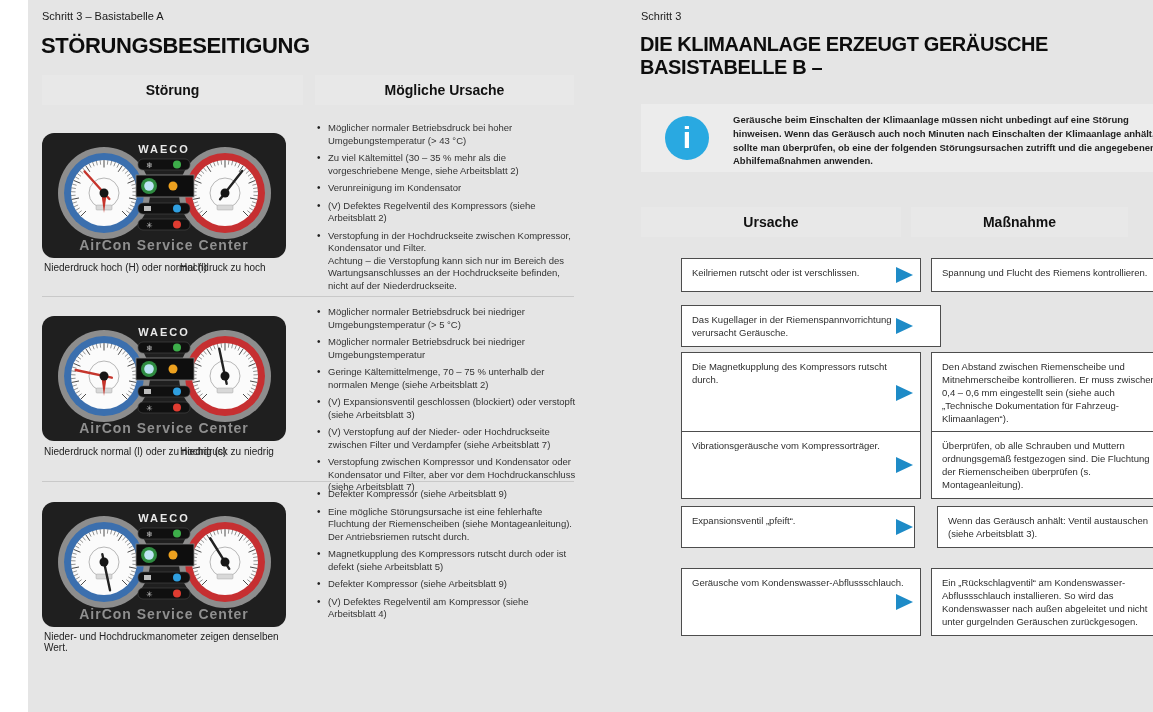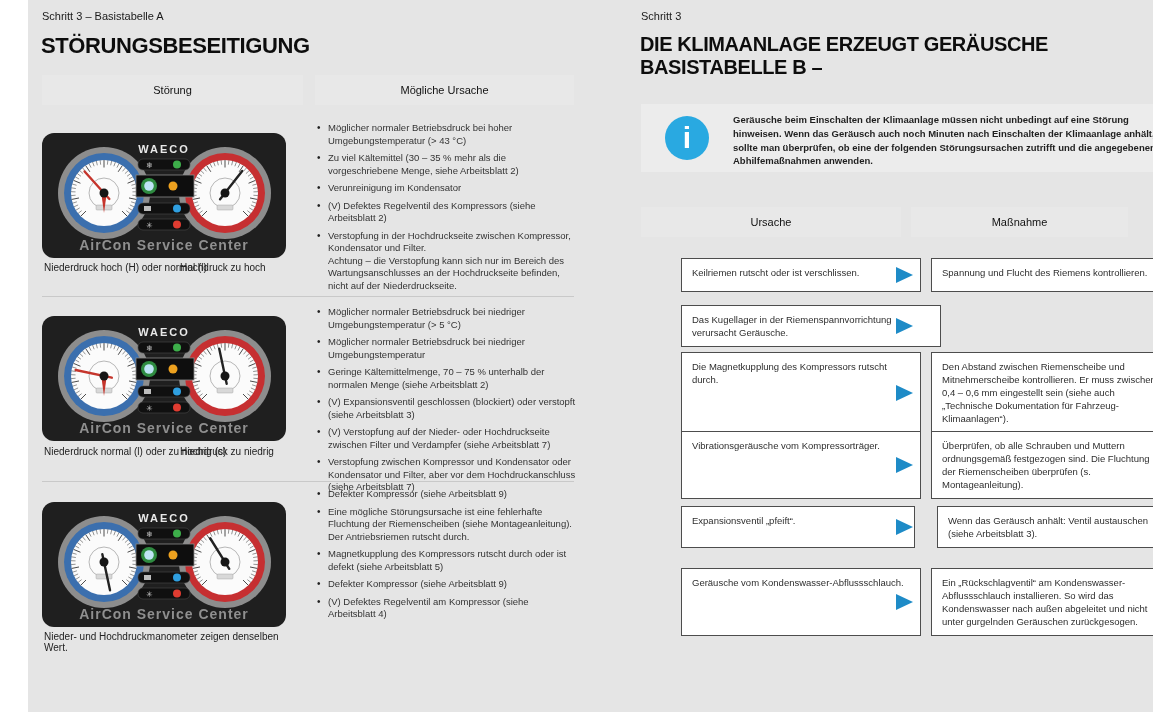--- a/index.html
+++ b/index.html
@@ -4,21 +4,21 @@
 <style>
   * { margin:0; padding:0; box-sizing:border-box; }
   body { font-family:"Liberation Sans", sans-serif; background:#fff; }
   .canvas { position:relative; width:1153px; height:712px; background:#e5e5e5; overflow:hidden;margin-left:28px; }
 
   .kicker { position:absolute; font-size:11px; color:#1a1a1a; }
   .big-title { position:absolute; font-size:22px; font-weight:700; letter-spacing:-0.4px; color:#0d0d0d; }
   .big-title.two-line { font-size:20px; line-height:23px; }
 
   .col-header { position:absolute; height:30px; background:#e8e8e8; display:flex; align-items:center; justify-content:center;
-                font-size:11px; font-weight:400; color:#111; }
+                font-size:14px; font-weight:700; color:#111; }
 
   .divider { position:absolute; height:1px; background:#c9c9c9; }
 
   
   .panel-ph { position:absolute; width:244px; height:125px; }
   .panel-svg { width:244px; height:125px; display:block; }
   .panel-svg .brand { fill:#e9e9e9; font-size:11px; font-weight:700; letter-spacing:2px; text-anchor:middle;
                       font-family:"Liberation Sans", sans-serif; }
   .panel-svg .panel-label { fill:#8f8f8f; font-size:14px; font-weight:700; letter-spacing:1px; text-anchor:middle;
                       font-family:"Liberation Sans", sans-serif; }

